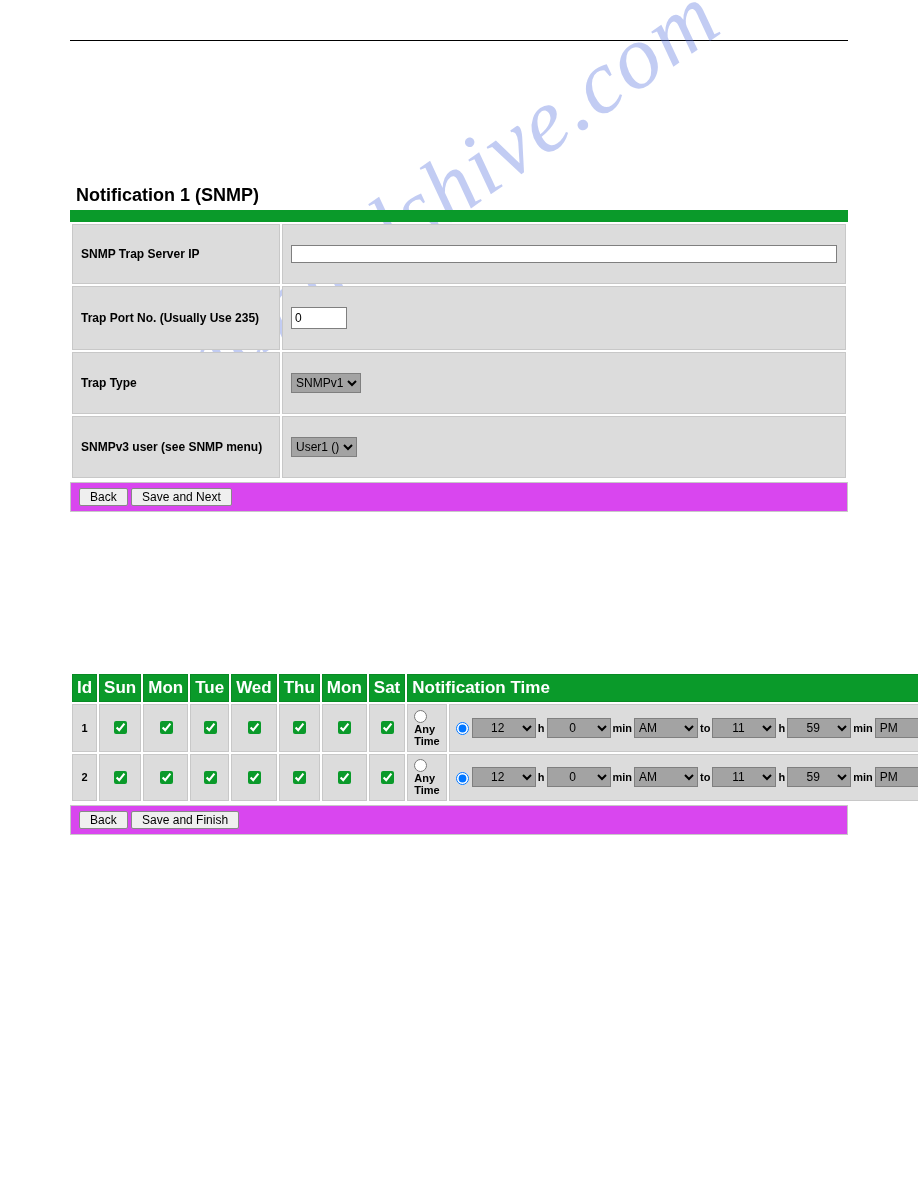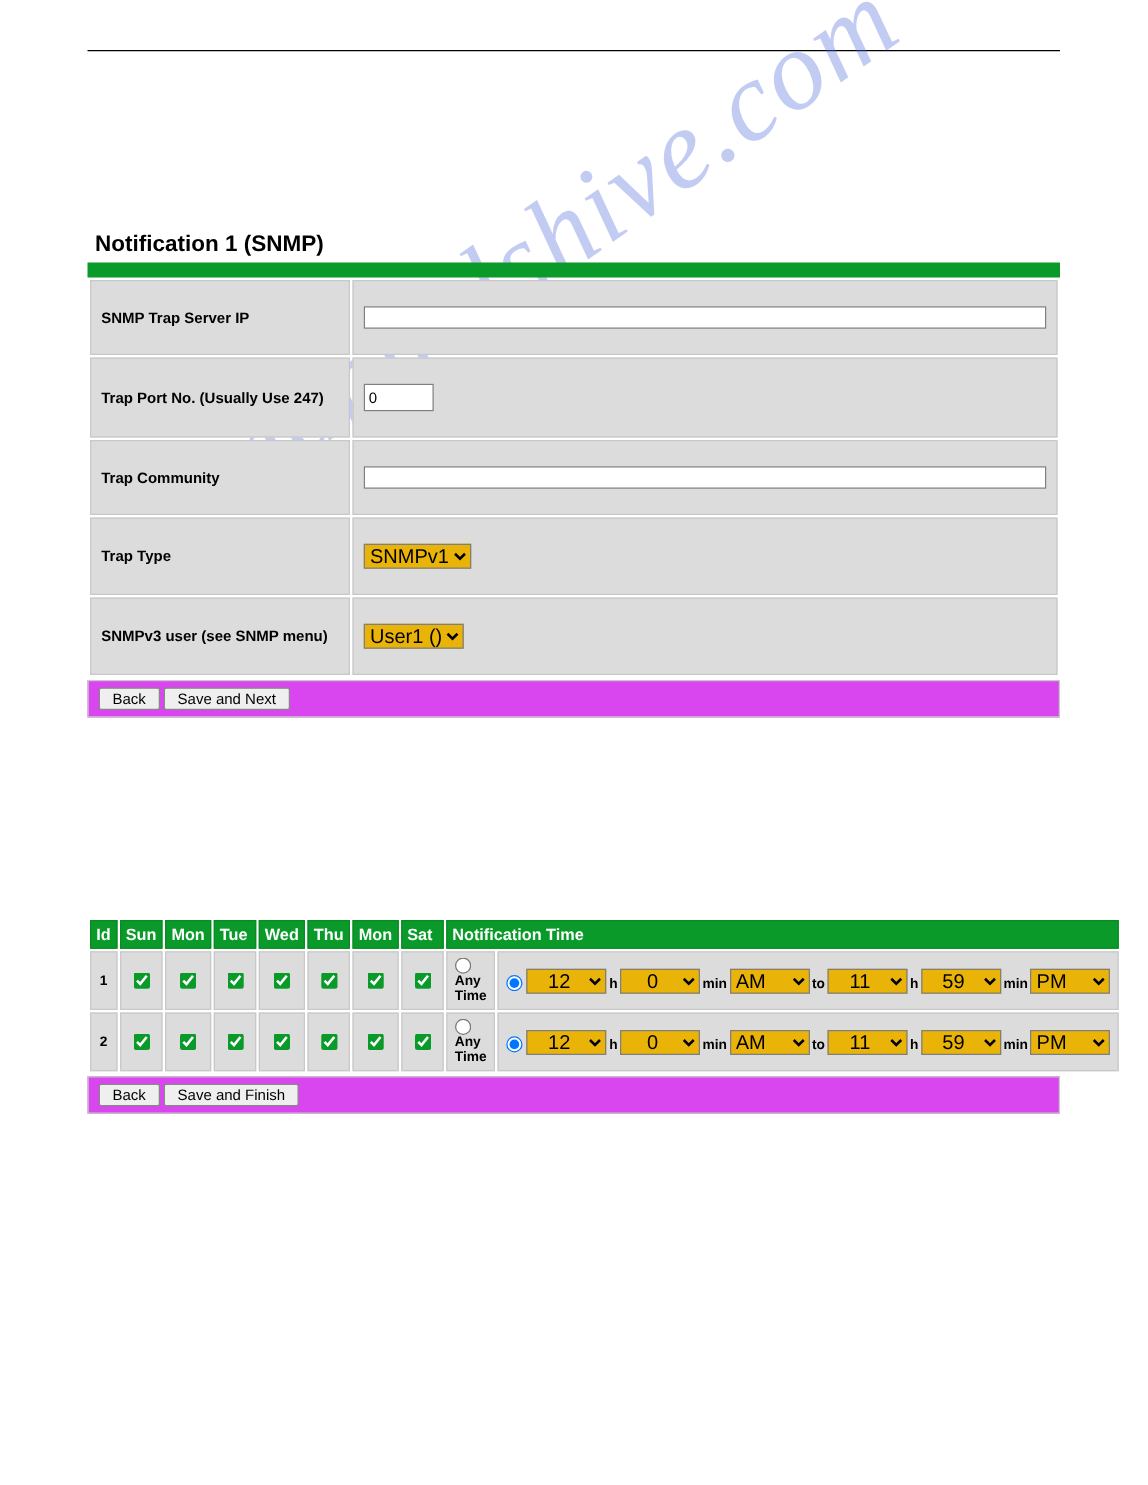--- a/index.html
+++ b/index.html
@@ -55,23 +55,23 @@
   }
   input[type="text"].small {
     width: 48px;
     border: 1px solid #7f7f7f;
     height: 18px;
     padding: 1px 3px;
     font-size: 12px;
   }
   select {
     border: 1px solid #7f7f7f;
-    font-size: 16px;
+    font-size: 12px;
     height: 20px;
-    background: #eab308;
+    background: #a3a3a3;
   }
   .btn-row {
     background: #d946ef;
     padding: 5px 8px;
     border: 1px solid #c8c8c8;
     margin-top: 2px;
   }
   button {
     font-size: 12px;
     padding: 1px 10px;
@@ -84,21 +84,21 @@
     height: 160px;
   }
   table.sched-table {
     width: 100%;
     border-collapse: separate;
     border-spacing: 2px;
   }
   table.sched-table th {
     background: #0a9a2a;
     color: #fff;
-    font-size: 13px;
+    font-size: 17px;
     font-weight: bold;
     padding: 3px 4px;
     text-align: left;
     border: 1px solid #088a24;
   }
   table.sched-table td {
     background: #dcdcdc;
     padding: 4px 6px;
     border: 1px solid #c8c8c8;
     text-align: center;
@@ -172,29 +172,23 @@
     <div class="green-bar"></div>
     <table class="form-table">
       <tbody>
           <tr>
         <td class="label-cell">SNMP Trap Server IP</td>
         <td>
           <input type="text" class="wide" value="" style="">
         </td>
       </tr>
       <tr>
-        <td class="label-cell">Trap Port No. (Usually Use 247)</td>
+        <td class="label-cell">Trap Port No. (Usually Use 235)</td>
         <td>
           <input type="text" class="small" value="0" style="">
-        </td>
-      </tr>
-      <tr>
-        <td class="label-cell">Trap Community</td>
-        <td>
-          <input type="text" class="wide" value="" style="">
         </td>
       </tr>
       <tr>
         <td class="label-cell">Trap Type</td>
         <td>
           <select>
             <option>SNMPv1</option>
           </select>
         </td>
       </tr>

